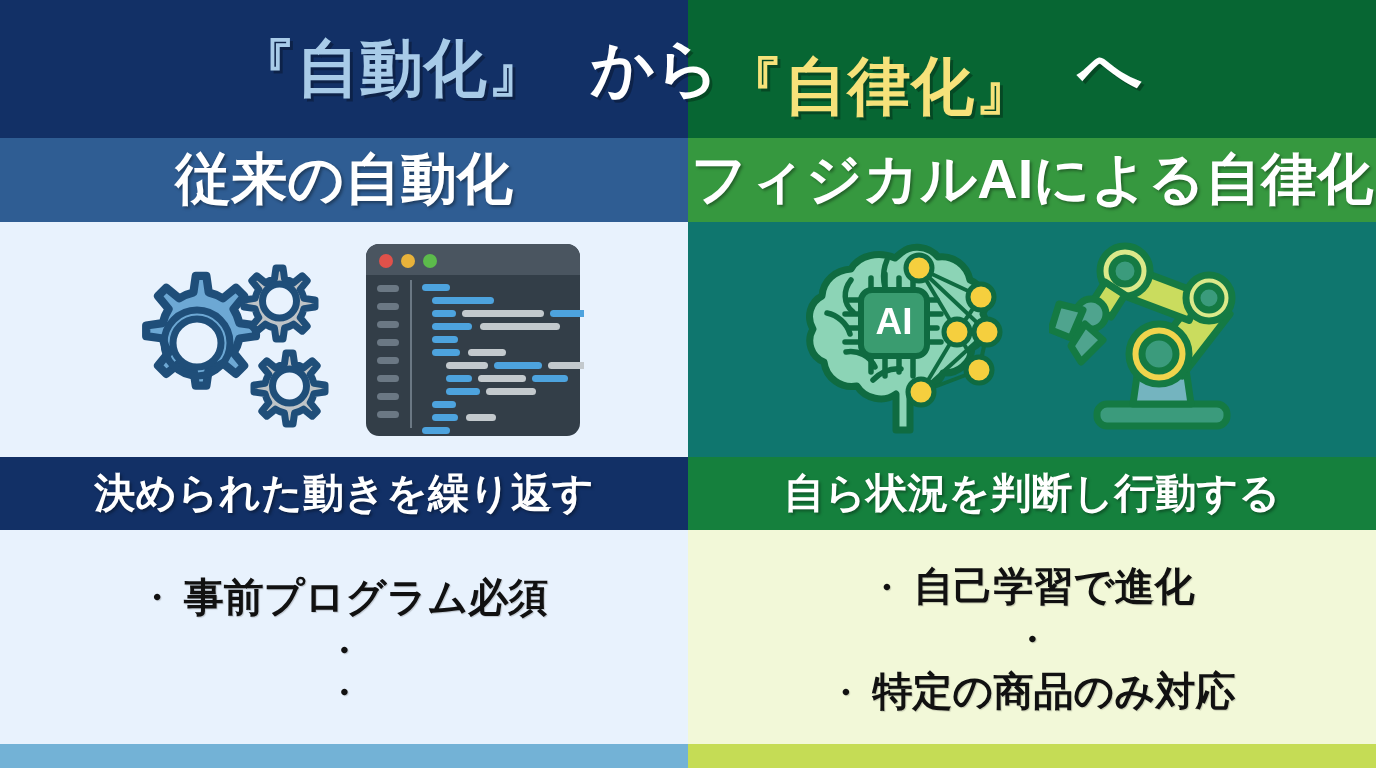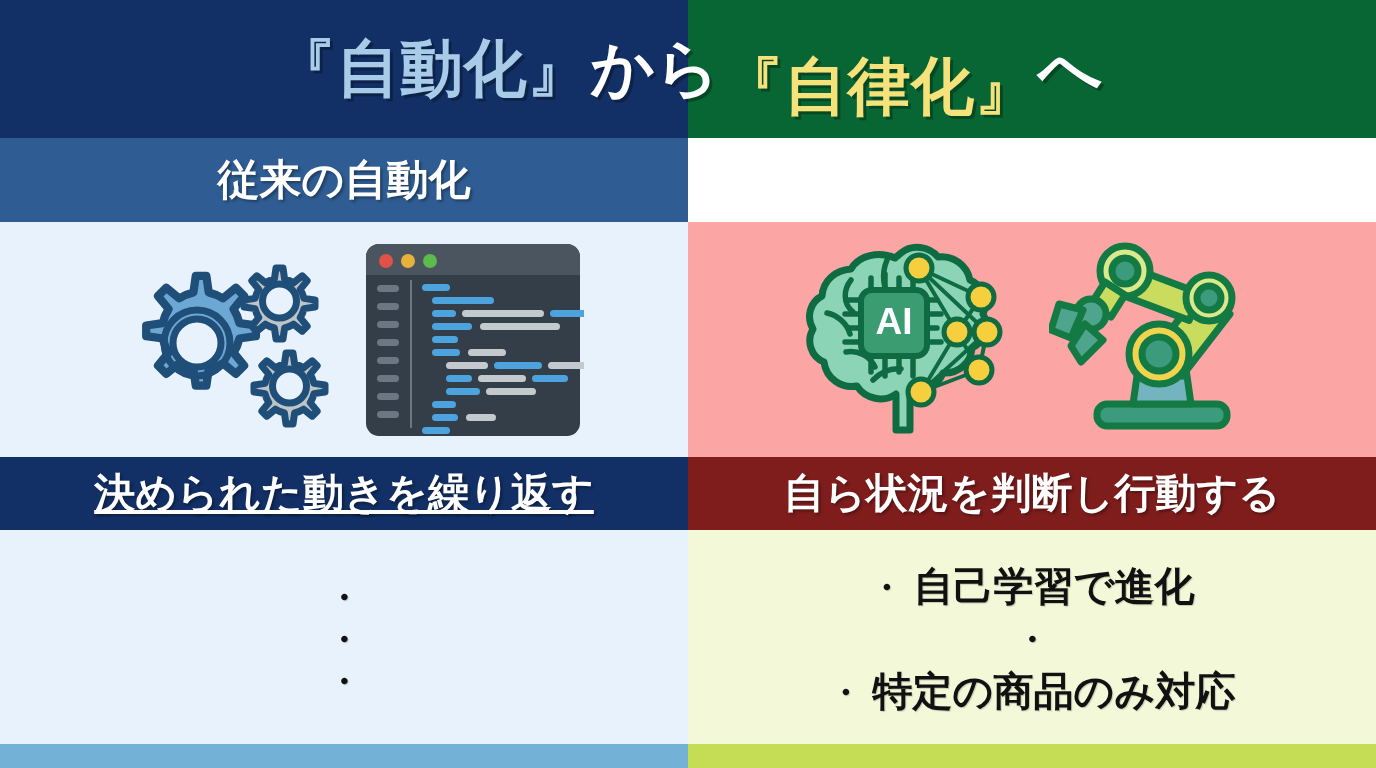--- a/index.html
+++ b/index.html
@@ -19,64 +19,64 @@
   }
   .title-band .half-left  { width:688px; height:100%; background:#123066; }
   .title-band .half-right { width:688px; height:100%; background:#076633; }
   .title-text {
     position:absolute; left:0; top:0; width:1376px; height:138px;
     display:flex; align-items:center; justify-content:center;
     font-size:63px; font-weight:bold; letter-spacing:0.5px;
     white-space:nowrap;
   }
   .t-blue   { color:#a8cbe8; text-shadow:3px 3px 0 rgba(0,0,0,0.28); }
-  .t-white  { color:#ffffff; text-shadow:3px 3px 0 rgba(0,0,0,0.28); }
+  .t-white  { color:#ffffff; text-shadow:3px 3px 0 rgba(0,0,0,0.28);margin-left:40px; }
   .t-yellow { color:#f6e27a; text-shadow:3px 3px 0 rgba(0,0,0,0.28);margin-top:36px; }
 
   
   .sub-band {
     position:absolute; left:0; top:138px; width:1376px; height:84px;
     display:flex;
   }
   .sub-half {
     width:688px; height:100%;
     display:flex; align-items:center; justify-content:center;
-    font-size:42px; font-weight:bold; color:#ffffff;
+    font-size:56px; font-weight:bold; color:#ffffff;
     text-shadow:2px 2px 3px rgba(0,0,0,0.35);
     white-space:nowrap;
   }
   .sub-left  { background:#2f5d93; }
   .sub-right { background:#36983f; }
 
   
   .icon-band {
     position:absolute; left:0; top:222px; width:1376px; height:235px;
     display:flex;
   }
   .icon-half {
     width:688px; height:100%;
     display:flex; align-items:center; justify-content:center; gap:26px;
   }
   .icon-left  { background:#e8f2fd; }
-  .icon-right { background:#fca5a5; }
+  .icon-right { background:#0f766e; }
 
   
   .banner-band {
     position:absolute; left:0; top:457px; width:1376px; height:73px;
     display:flex;
   }
   .banner-half {
     width:688px; height:100%;
     display:flex; align-items:center; justify-content:center;
     font-size:41px; font-weight:bold; color:#ffffff;
     text-shadow:2px 2px 3px rgba(0,0,0,0.35);
     white-space:nowrap;
   }
-  .banner-left  { background:#123066;text-decoration:underline; }
-  .banner-right { background:#7f1d1d; }
+  .banner-left  { background:#123066; }
+  .banner-right { background:#15803d; }
 
   
   .bullets-band {
     position:absolute; left:0; top:530px; width:1376px; height:214px;
     display:flex;
   }
   .bullets-half {
     width:688px; height:100%;
     display:flex; flex-direction:column;
     align-items:center; justify-content:center; gap:8px;
@@ -113,20 +113,21 @@
   </div>
   <div class="title-text">
     <span class="t-blue">『自動化』</span>
     <span class="t-white">から</span>
     <span class="t-yellow">『自律化』</span>
     <span class="t-white">へ</span>
   </div>
 
   <div class="sub-band">
     <div class="sub-half sub-left">従来の自動化</div>
+    <div class="sub-half sub-right">フィジカルAIによる自律化</div>
   </div>
 
   <div class="icon-band">
 
     <div class="icon-half icon-left">
 
       <span>
         <svg width="232" height="180" viewBox="0 0 232 180">
           <g stroke="#1f4e79" stroke-width="7" stroke-linejoin="round">
 
@@ -275,20 +276,21 @@
   <div class="banner-band">
     <div class="banner-half banner-left">決められた動きを繰り返す</div>
     <div class="banner-half banner-right">自ら状況を判断し行動する</div>
   </div>
 
   <div class="bullets-band">
 
     <div class="bullets-half bl-left">
       <div class="bullet-row">
         <span class="bullet-dot">・</span>
+        <span>事前プログラム必須</span>
       </div>
       <div class="bullet-row">
         <span class="bullet-dot">・</span>
       </div>
       <div class="bullet-row">
         <span class="bullet-dot">・</span>
       </div>
     </div>
 
     <div class="bullets-half bl-right">

